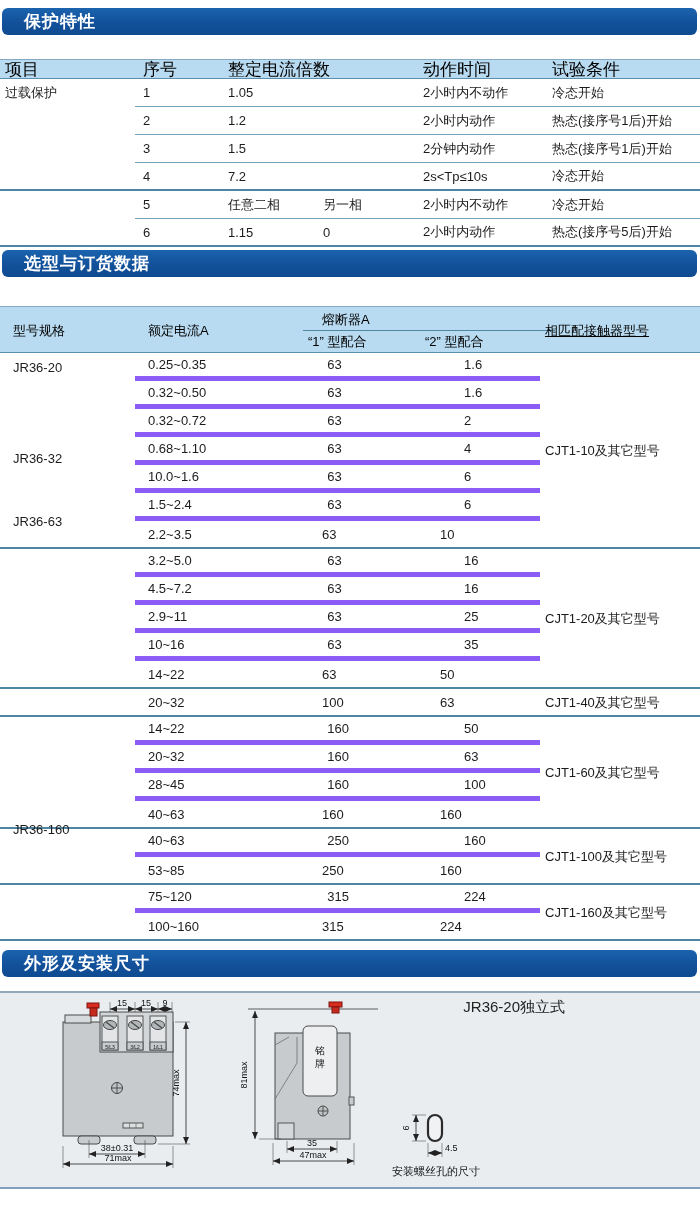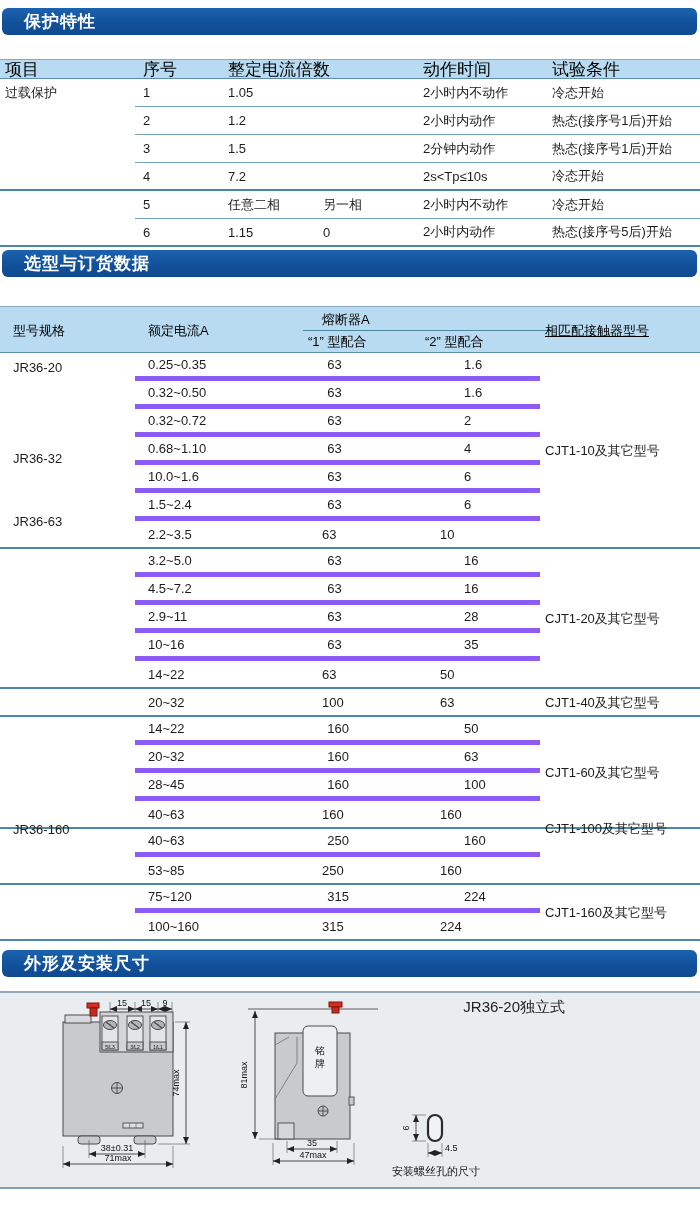--- a/index.html
+++ b/index.html
@@ -218,21 +218,21 @@
         <div class="cell t2-current">4.5~7.2</div>
         <div class="cell t2-fuse1">63</div>
         <div class="cell t2-fuse2">16</div>
       </div>
     </div>
     <div class="t2-row">
       <div class="cell t2-model"></div>
       <div class="t2-mid sep-short">
         <div class="cell t2-current">2.9~11</div>
         <div class="cell t2-fuse1">63</div>
-        <div class="cell t2-fuse2">28</div>
+        <div class="cell t2-fuse2">25</div>
       </div>
     </div>
     <div class="t2-row">
       <div class="cell t2-model"></div>
       <div class="t2-mid sep-short">
         <div class="cell t2-current">10~16</div>
         <div class="cell t2-fuse1">63</div>
         <div class="cell t2-fuse2">35</div>
       </div>
     </div>
@@ -317,21 +317,21 @@
       </div>
     </div>
     <div class="overlay-label model-label" style="top: 14px;">JR36-20</div>
     <div class="overlay-label model-label" style="top: 105px;">JR36-32</div>
     <div class="overlay-label model-label" style="top: 168px;">JR36-63</div>
     <div class="overlay-label model-label" style="top: 476px;">JR36-160</div>
     <div class="overlay-label contactor-label" style="top: 98px;">CJT1-10及其它型号</div>
     <div class="overlay-label contactor-label" style="top: 266px;">CJT1-20及其它型号</div>
     <div class="overlay-label contactor-label" style="top: 350px;">CJT1-40及其它型号</div>
     <div class="overlay-label contactor-label" style="top: 420px;">CJT1-60及其它型号</div>
-    <div class="overlay-label contactor-label" style="top: 476px;">CJT1-100及其它型号</div>
+    <div class="overlay-label contactor-label" style="top: 504px;">CJT1-100及其它型号</div>
     <div class="overlay-label contactor-label" style="top: 560px;">CJT1-160及其它型号</div>
   </div>
 
 <div class="bar bar3">
   <span>外形及安装尺寸</span>
 </div>
 
 <div class="panel">
   <div class="variant">JR36-20独立式</div>
 

